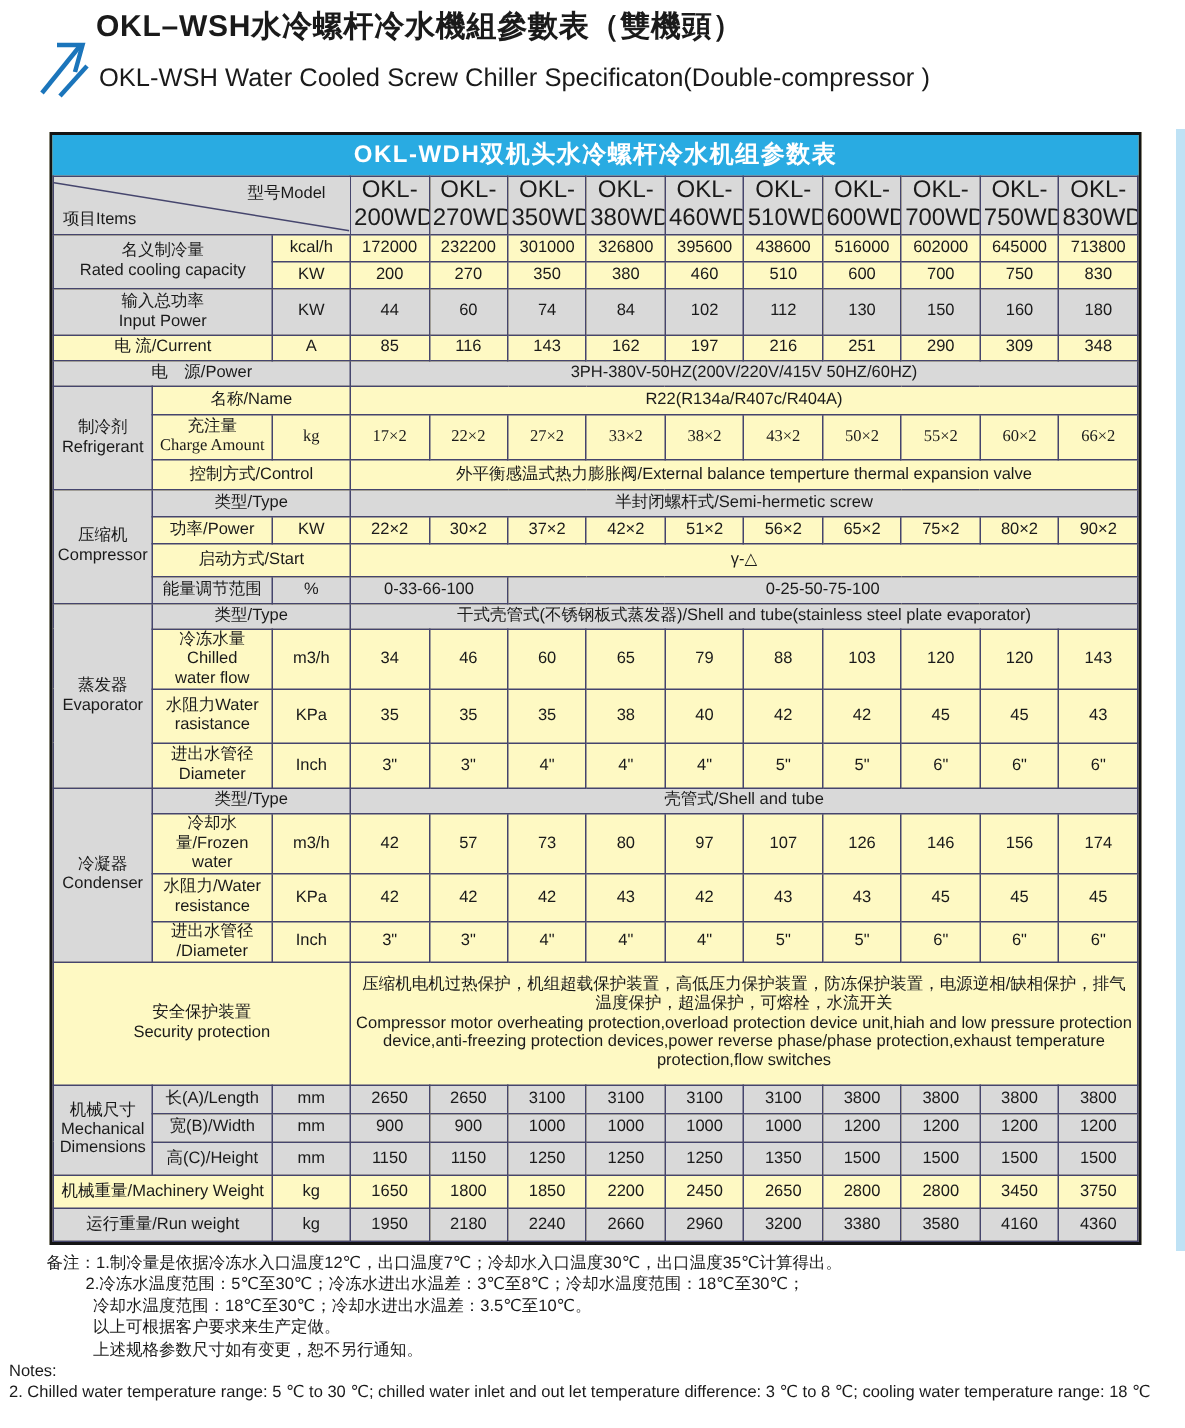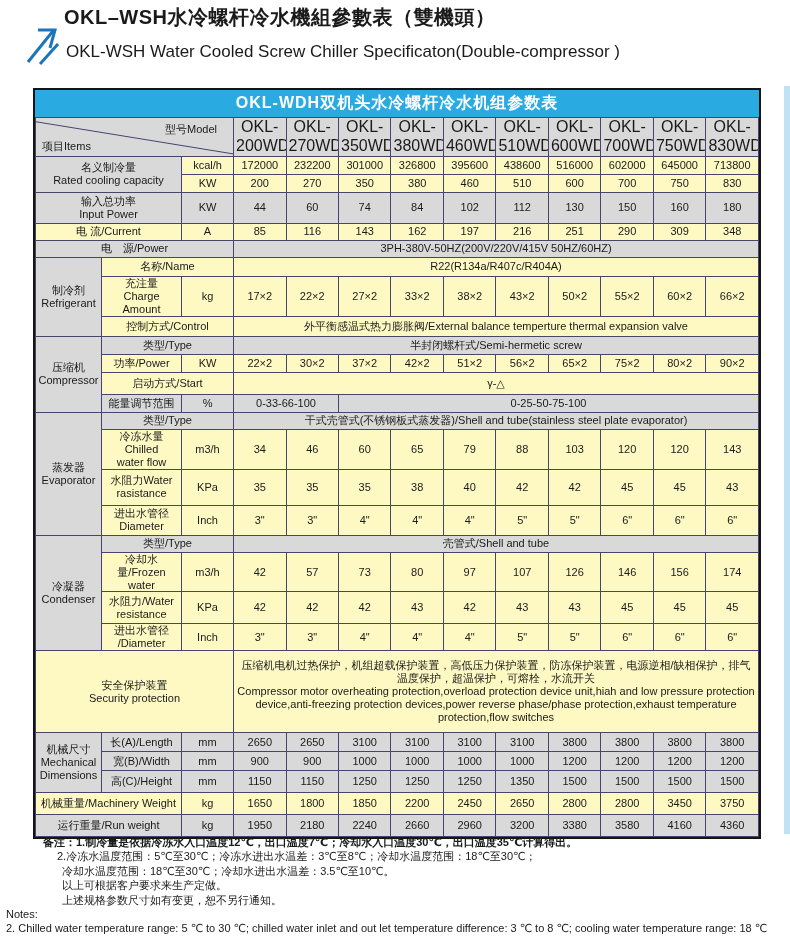--- a/index.html
+++ b/index.html
@@ -25,21 +25,21 @@
   td.corner{position:relative;padding:0;}
   .diag{position:absolute;left:0;top:0;width:100%;height:100%;}
   .diag line{stroke:#45456d;stroke-width:1;vector-effect:non-scaling-stroke;}
   .ci{position:absolute;left:6px;bottom:3px;font-size:11px;}
   .cm{position:absolute;right:16px;top:5px;font-size:11px;}
   
   .edge{position:absolute;right:0;top:86px;width:6px;height:748px;background:#bfe2f5;}
   
   .notes{position:absolute;left:0;top:835px;width:788px;font-size:11px;line-height:14.4px;}
   .notes div{white-space:nowrap;}
-  .i0{padding-left:43px;font-weight:bold;}
+  .i0{padding-left:31px;}
   .i1{padding-left:57px;}
   .i2{padding-left:62px;}
   .ne{padding-left:6px;}
 </style>
 </head>
 <body>
 
 <div class="page">
 
   <div class="logo">
@@ -158,21 +158,21 @@
           <tr style="height: 17px;">
             <td colspan="3" class="g bt lab">电　源/Power</td>
             <td colspan="10" class="g bt">3PH-380V-50HZ(200V/220V/415V  50HZ/60HZ)</td>
           </tr>
           <tr style="height: 19px;">
             <td rowspan="3" class="g bt lab">制冷剂
 Refrigerant</td>
             <td colspan="2" class="bt lab">名称/Name</td>
             <td colspan="10" class="bt">R22(R134a/R407c/R404A)</td>
           </tr>
-          <tr style="height: 30px;">
+          <tr style="height: 30px; font-family: Liberation Serif, serif;">
             <td class="lab">充注量
 Charge Amount</td>
             <td>kg</td>
             <td>17×2</td>
             <td>22×2</td>
             <td>27×2</td>
             <td>33×2</td>
             <td>38×2</td>
             <td>43×2</td>
             <td>50×2</td>

